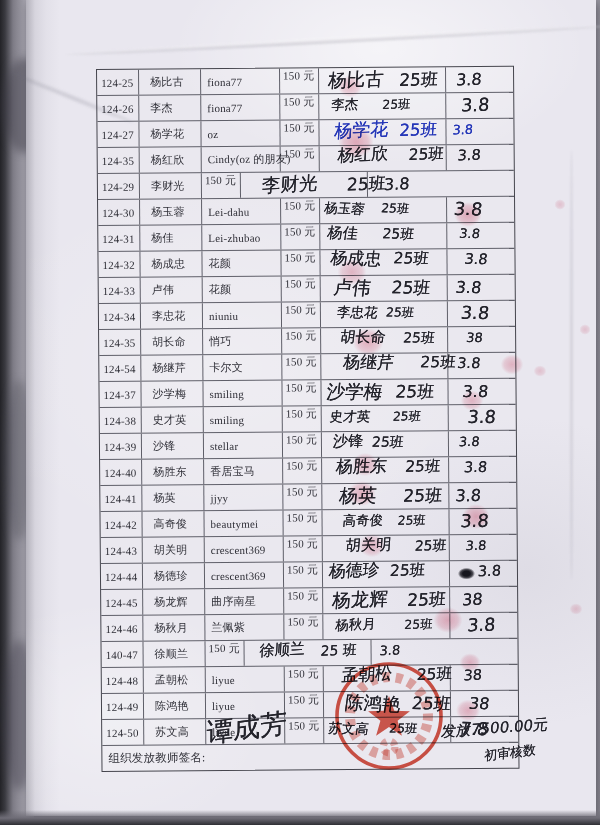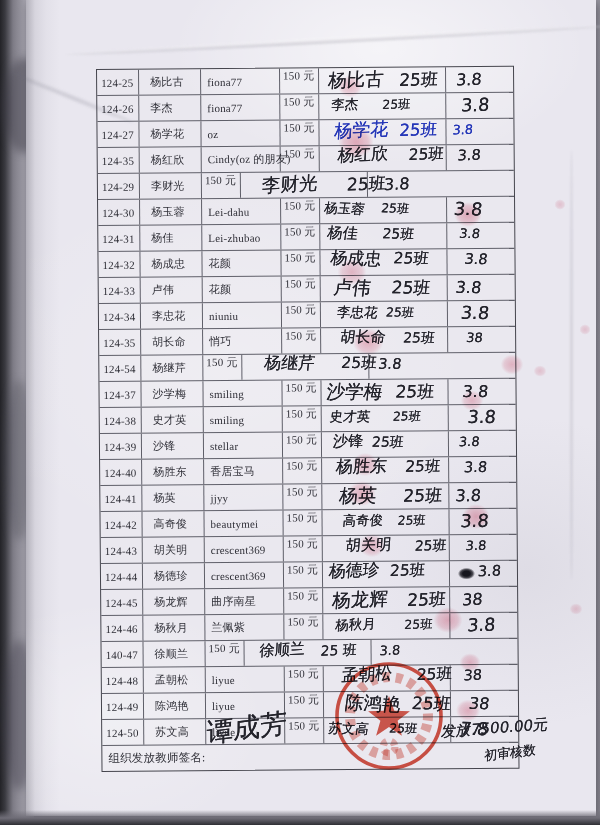--- a/index.html
+++ b/index.html
@@ -303,20 +303,23 @@
               <span class="hw" style="font-size: 13px; transform: rotate(0.88deg) translateY(-2px) skewX(-6deg);">38</span>
             </div>
           </div>
           <div class="row">
             <div class="c c-id">
               <span class="printed">124-54</span>
             </div>
             <div class="c c-name">
               <span class="printed">杨继芹</span>
             </div>
+            <div class="c c-user">
+              <span class="printed">卡尔文</span>
+            </div>
             <div class="c c-amt">
               <span class="printed">150 元</span>
             </div>
             <div class="c c-sign">
               <span class="hw" style="font-size: 16.9px; margin-left: 22px; transform: rotate(0.8deg) translateY(-4px) skewX(-6deg);">杨继芹</span>
               <span class="hw" style="font-size: 15.548px; margin-left: 26px; transform: rotate(0.48deg) translateY(-3px) skewX(-6deg);">25班</span>
             </div>
             <div class="c c-val" style="padding-left: 9px;">
               <span class="hw" style="font-size: 14.6px; transform: rotate(0.64deg) translateY(-3px) skewX(-6deg);">3.8</span>
             </div>

